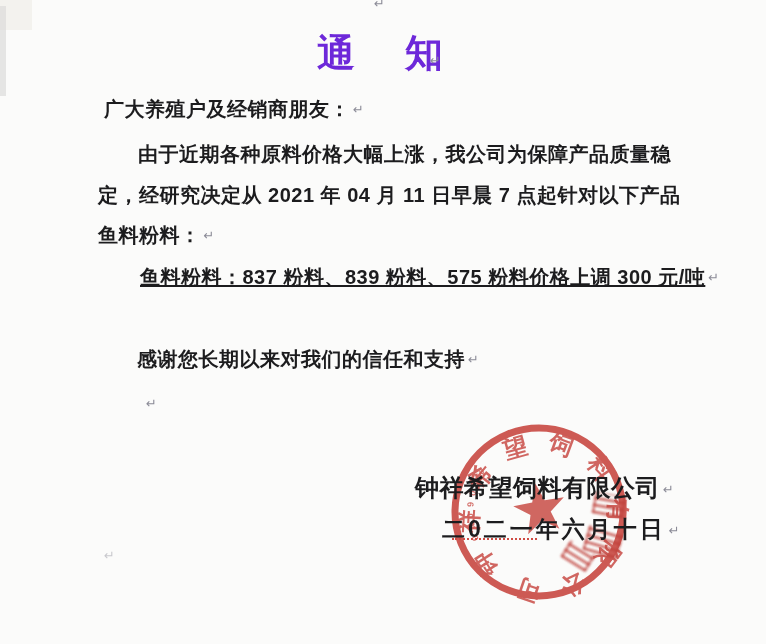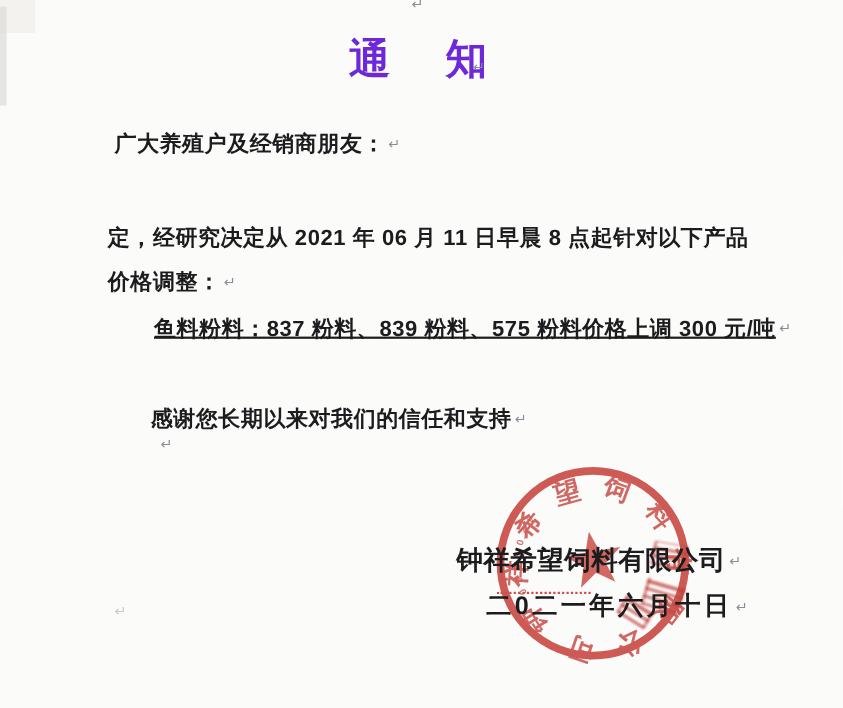--- a/index.html
+++ b/index.html
@@ -25,21 +25,20 @@
     text-align: center;
     font-size: 38px; font-weight: 700; letter-spacing: 6px;
     color: #6d28d9;
   }
   .line {
     position: absolute;
     font-size: 20px; font-weight: 700;
     letter-spacing: 0.5px;
     white-space: pre;
     color: #1c1c1e;
-    margin-top: 21px;
   }
   .l-salutation { left: 104px; top: 96px; }
   .l-body1      { left: 138px; top: 141px; }
   .l-body2      { left: 98px;  top: 182px; }
   .l-body3      { left: 98px;  top: 222px; }
   .l-item1      { left: 140px; top: 264px; text-decoration: underline; }
   .l-item2      { left: 140px; top: 305px; }
   .l-thanks     { left: 137px; top: 346px; }
   .l-closing    { left: 124px; top: 429px; font-size: 26px; letter-spacing: 1px; }
   .l-company    { left: 415px; top: 472px; font-size: 24px; letter-spacing: 0.5px; z-index: 3; }
@@ -129,24 +128,25 @@
     <div class="ghost-glyph gg2"></div>
     <div class="ghost-glyph gg3"></div>
   </div>
 
   <div class="red-dotted-underline"></div>
 
   <div class="title">通　知</div>
 
   <div class="line l-salutation"><span>广大养殖户及经销商朋友：</span><span class="pilcrow">↵</span></div>
 
+  <div class="line l-body1"><span>由于近期各种原料价格大幅上涨，我公司为保障产品质量稳</span></div>
 
-  <div class="line l-body2"><span>定，经研究决定从 2021 年 06 月 11 日早晨 8 点起针对以下产品</span></div>
+  <div class="line l-body2"><span>定，经研究决定从 2021 年 04 月 11 日早晨 7 点起针对以下产品</span></div>
 
-  <div class="line l-body3"><span>价格调整：</span><span class="pilcrow">↵</span></div>
+  <div class="line l-body3"><span>鱼料粉料：</span><span class="pilcrow">↵</span></div>
 
   <div class="line l-item1"><span>鱼料粉料：837 粉料、839 粉料、575 粉料价格上调 300 元/吨</span><span class="pilcrow">↵</span></div>
 
 
   <div class="line l-thanks"><span>感谢您长期以来对我们的信任和支持</span><span class="pilcrow">↵</span></div>
 
 
   <div class="line l-company"><span>钟祥希望饲料有限公司</span><span class="pilcrow">↵</span></div>
 
   <div class="line l-date"><span>二0二一年六月十日</span><span class="pilcrow">↵</span></div>

